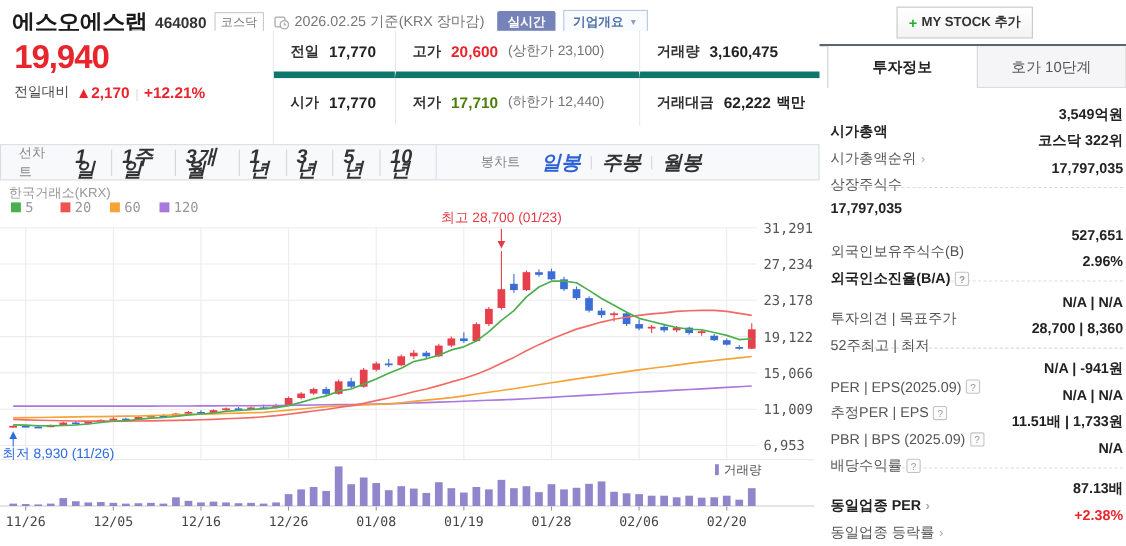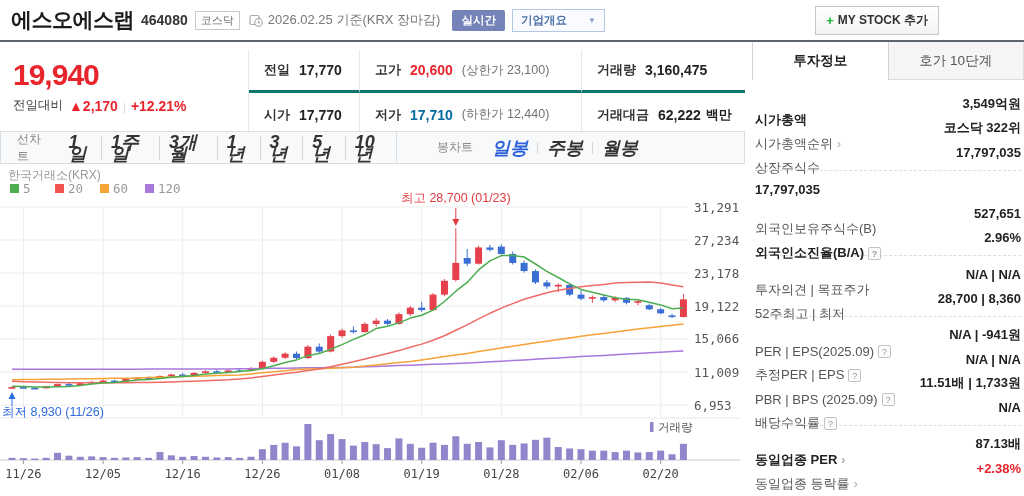--- a/index.html
+++ b/index.html
@@ -10,45 +10,45 @@
   
   .hd { position:absolute; top:0; left:1px; width:948px; height:40px;
         display:flex; align-items:center; padding:0 10px; }
   .hd h1 { font-size:21px; font-weight:bold; color:#1a1a1a; letter-spacing:-0.5px; margin-right:7px; }
   .code { font-size:14px; font-weight:bold; color:#333; margin-right:7px; }
   .mkt { font-size:11px; color:#777; border:1px solid #c9c9c9; padding:1px 5px; margin-right:9px; background:#fff; }
   .clockwrap { margin-right:5px; display:flex; align-items:center; }
   .date { font-size:13px; color:#777; margin-right:12px; }
   .rt { background:#7583b8; color:#fff; font-size:11.5px; font-weight:bold;
         padding:3px 9px; border-radius:2px; margin-right:7px; cursor:pointer; }
-  .ovw { display:inline-flex; align-items:center; gap:21px; background:#f9fbfe;
+  .ovw { display:inline-flex; align-items:center; gap:5px; background:#f9fbfe;
          border:1px solid #b3c6e2; color:#4a70a8; font-size:11.5px; font-weight:bold;
          padding:3px 8px; cursor:pointer; font-family:inherit; }
   .ovw .caret { color:#8ba0c0; font-size:8px; }
   .mystock { margin-left:auto; display:inline-flex; align-items:center; gap:4px;
          background:linear-gradient(#ffffff,#f3f3f3); border:1px solid #c5c5c5;
          font-size:12px; font-weight:bold; color:#333; padding:5px 10px; cursor:pointer; font-family:inherit; }
   .mystock .plus { color:#14b32b; font-weight:bold; font-size:13px; }
 
   .topbar { position:absolute; top:40px; left:0; width:1024px; height:2px; background:#5d646b; }
 
   
-  .pricebox { position:absolute; top:50px; left:0; width:745px; height:106px;
+  .pricebox { position:absolute; top:28px; left:0; width:745px; height:106px;
               border-bottom:1px solid #e4e4e4; display:flex; background:#fff; }
   .pleft { width:248px; padding:9px 0 0 13px; }
   .bigprice { font-size:30px; line-height:32px; font-weight:bold; color:#e8242c; letter-spacing:-1px; }
   .changeline { margin-top:6px; display:flex; align-items:flex-end; gap:6px; }
   .chglabel { font-size:12.5px; color:#444; }
   .chgval { font-size:14px; font-weight:bold; color:#e8242c; }
   .vdiv { width:1px; height:11px; background:#ddd; }
   .chgpct { font-size:14px; font-weight:bold; color:#e8242c; }
   .pgrid { flex:1; display:grid; grid-template-columns:110px 222px 1fr;
            grid-template-rows:43px 43px; border-left:1px solid #e8e8e8; }
   .pcell { display:flex; align-items:center; gap:9px; padding-left:15px; font-size:13px; white-space:nowrap; }
-  .pcell.r0 { border-bottom:3px solid #0f766e; }
+  .pcell.r0 { border-bottom:6px solid #0f766e; }
   .pcell.bl { border-left:1px solid #e8e8e8; }
   .plabel { font-weight:bold; color:#333; }
   .pval { font-weight:bold; color:#222; font-size:14px; }
   .punit { font-weight:bold; color:#222; font-size:13px; margin-left:-4px; }
   .psub { color:#737373; font-size:12.5px; }
 
   
   .toolbar { position:absolute; top:131px; left:0; width:745px; height:33px;
              background:#f8f9fb; border:1px solid #dadee3; display:flex; align-items:stretch; }
   .tgroup { display:flex; align-items:center; }
@@ -134,21 +134,21 @@
         <div class="pcell r0 bl">
           <span class="plabel">거래량</span>
           <span class="pval">3,160,475</span>
         </div>
         <div class="pcell">
           <span class="plabel">시가</span>
           <span class="pval">17,770</span>
         </div>
         <div class="pcell bl">
           <span class="plabel">저가</span>
-          <span class="pval" style="color: #0369a1;">17,710</span>
+          <span class="pval" style="color: #4d7c0f;">17,710</span>
           <span class="psub">(하한가 12,440)</span>
         </div>
         <div class="pcell bl">
           <span class="plabel">거래대금</span>
           <span class="pval">62,222</span>
           <span class="punit">백만</span>
         </div>
       </div>
   </div>
 

